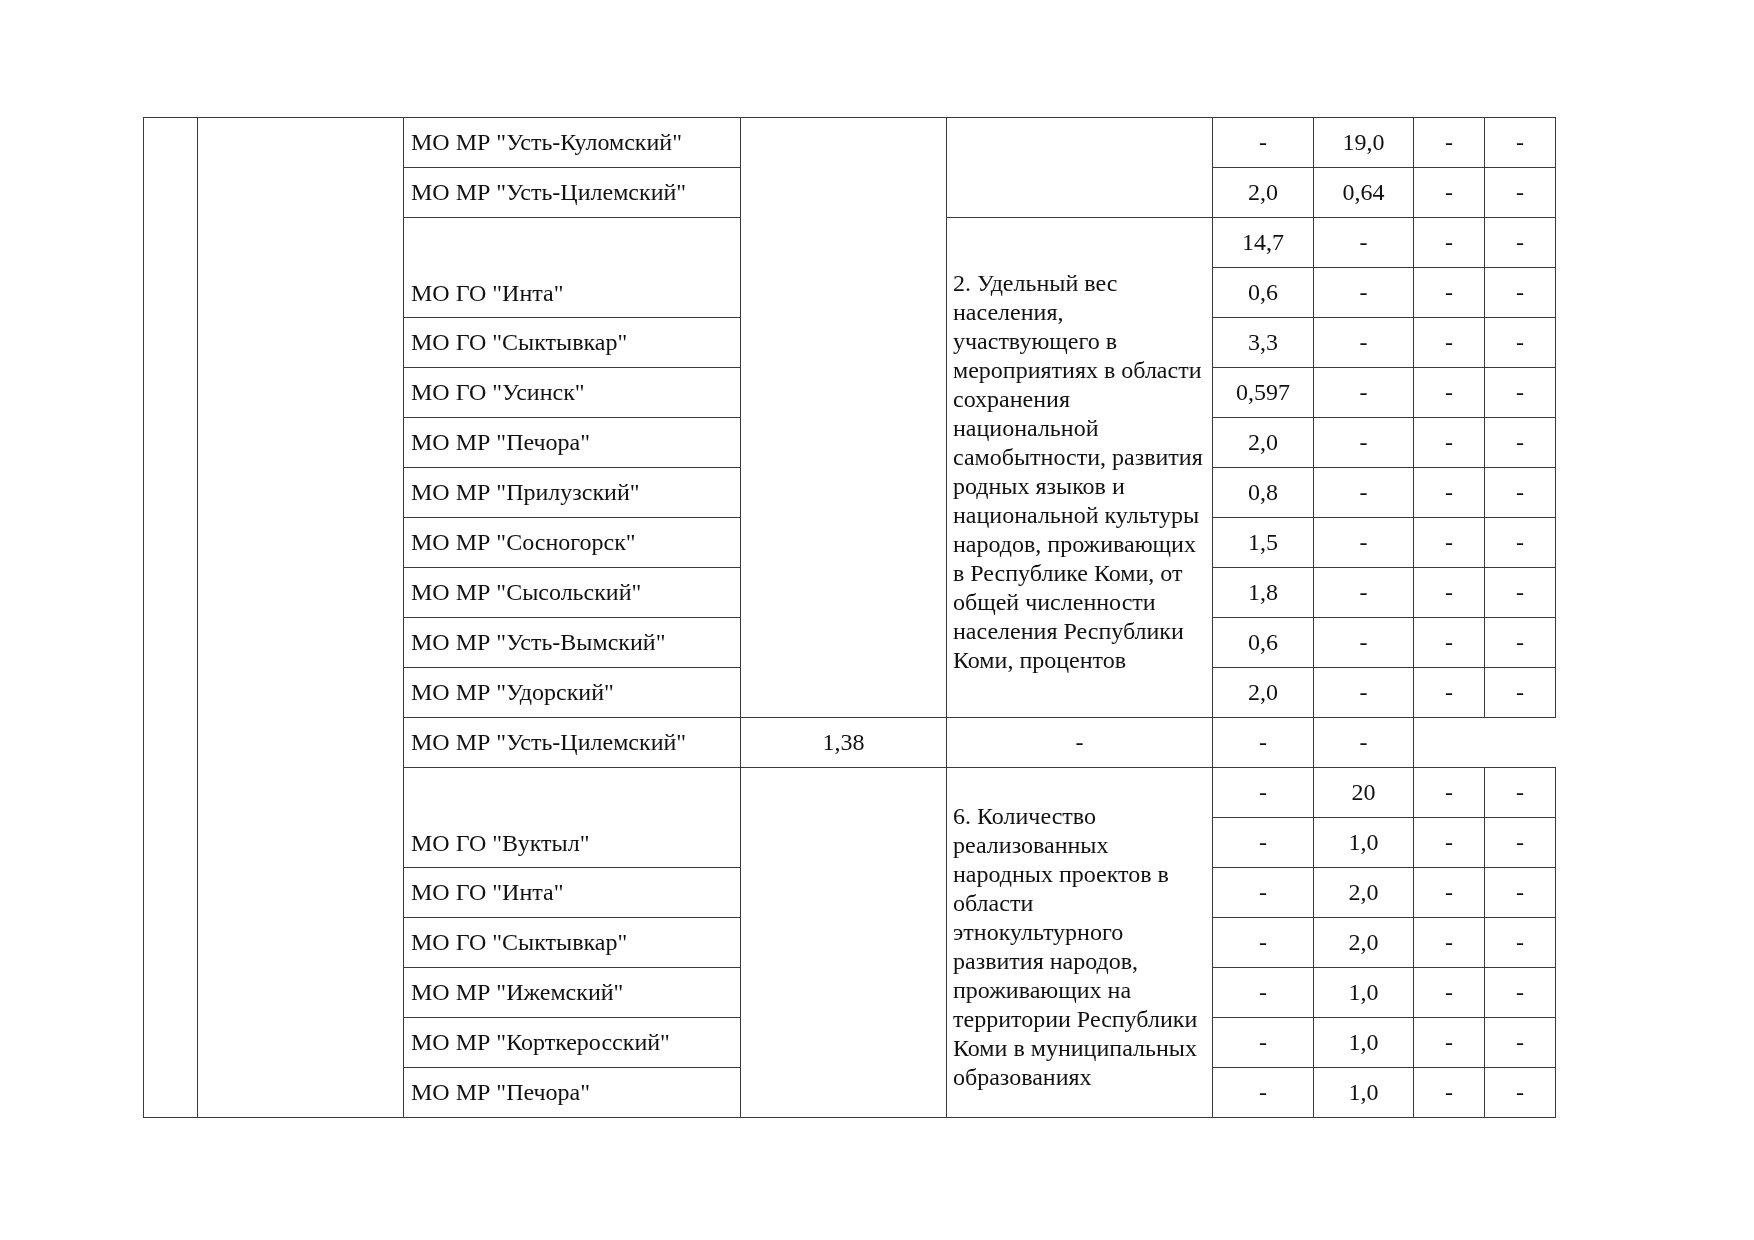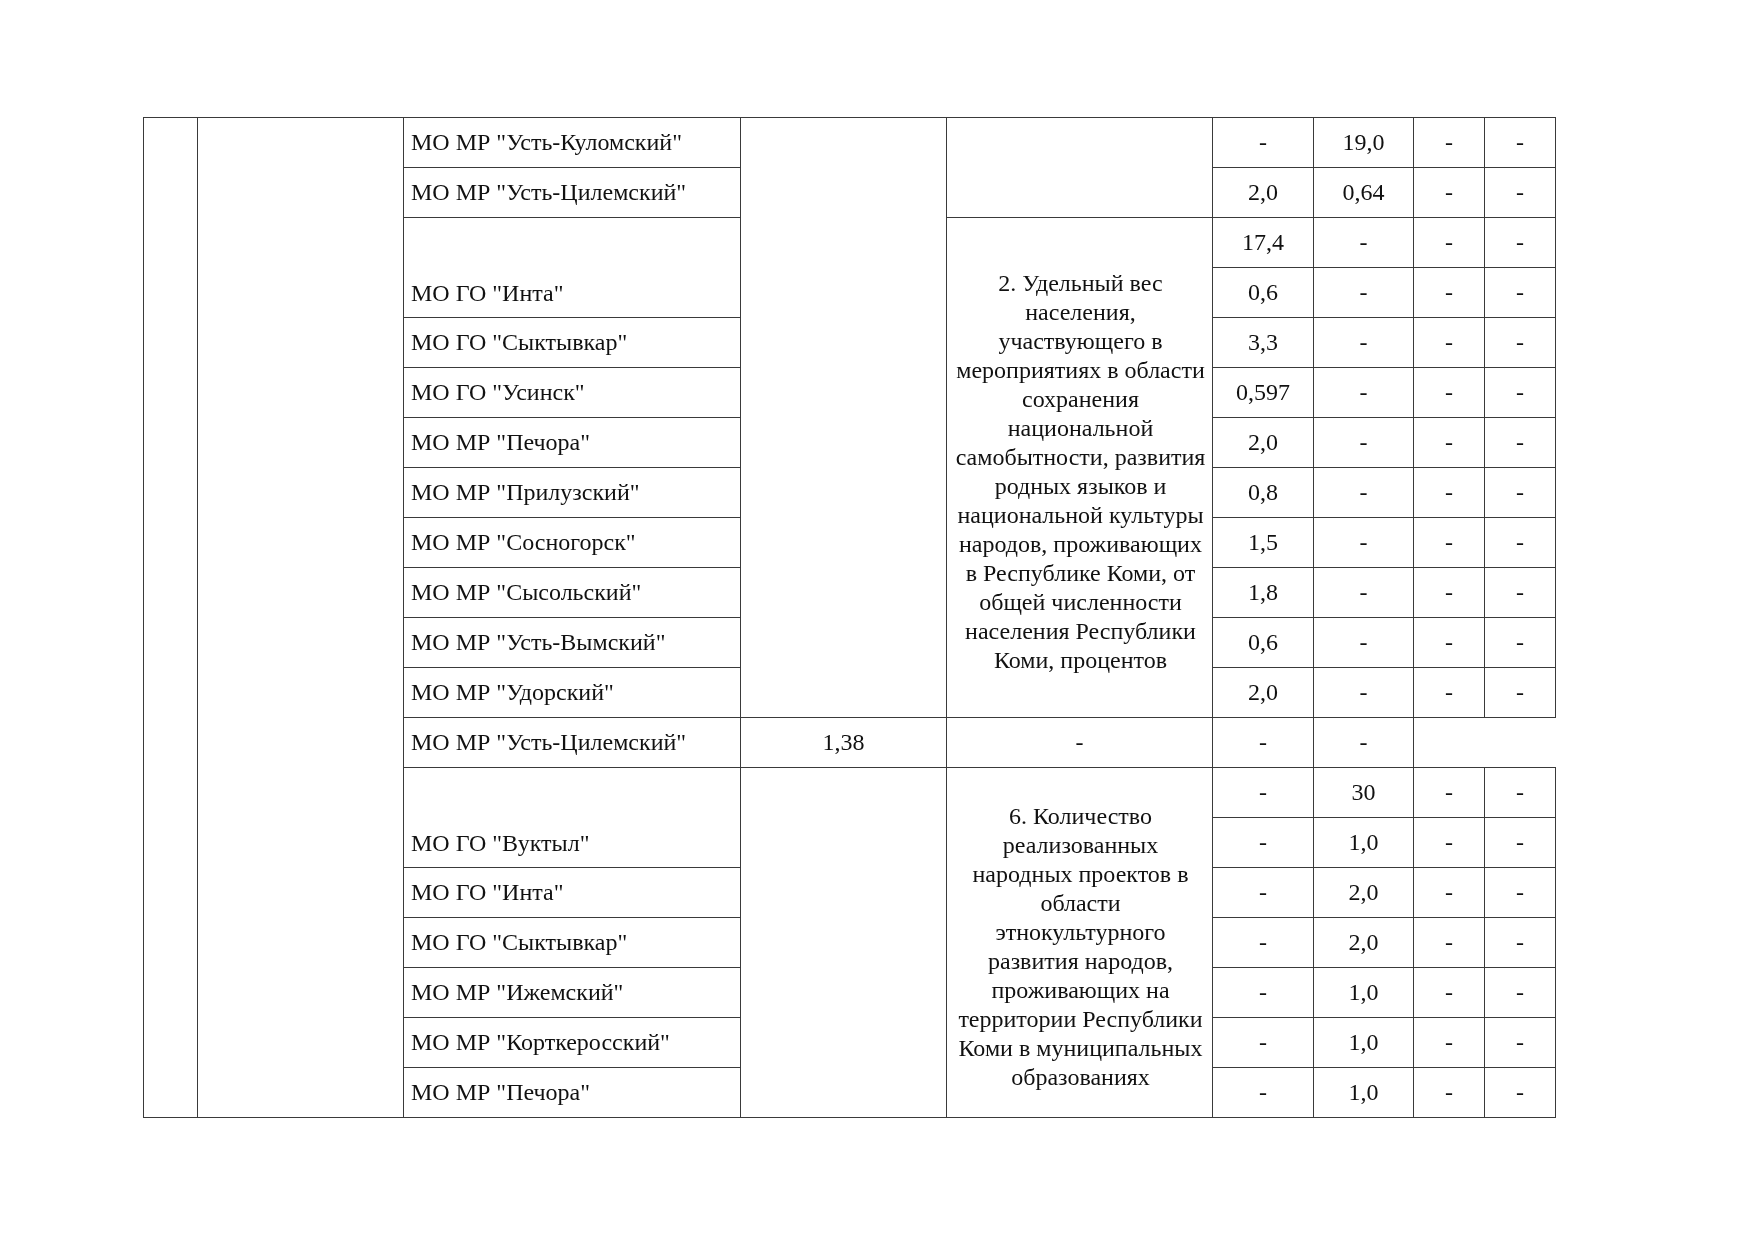--- a/index.html
+++ b/index.html
@@ -12,21 +12,21 @@
   }
   table.doc td {
     border: 1.5px solid #3a3a3a;
     padding: 0; height: 49px;
     font-size: 24px; line-height: 29px;
     vertical-align: middle;
   }
   td.name { padding-left: 7px !important; white-space: nowrap; }
   td.name.bottom { vertical-align: bottom; padding-bottom: 9px !important; }
   td.num { text-align: center; }
-  td.indicator { vertical-align: top; padding: 8px 4px 0 6px !important; line-height: 28.8px; text-align: center; }
+  td.indicator { vertical-align: top; padding: 8px 4px 0 6px !important; line-height: 28.8px; }
   td.blank { }
 </style>
 </head>
 <body>
 
 <table class="doc">
   <colgroup>
     <col style="width:54px">
       <col style="width:206px">
       <col style="width:337px">
@@ -55,21 +55,21 @@
       <td class="name">МО МР "Усть-Цилемский"</td>
       <td class="num">2,0</td>
       <td class="num">0,64</td>
       <td class="num">-</td>
       <td class="num">-</td>
     </tr>
 
     <tr>
       <td rowspan="2" class="name bottom">МО ГО "Инта"</td>
       <td rowspan="10" class="indicator">2. Удельный вес населения, участвующего в мероприятиях в области сохранения национальной самобытности, развития родных языков и национальной культуры народов, проживающих в Республике Коми, от общей численности населения Республики Коми, процентов</td>
-      <td class="num">17,4</td>
+      <td class="num">14,7</td>
       <td class="num">-</td>
       <td class="num">-</td>
       <td class="num">-</td>
     </tr>
 
     <tr>
       <td class="num">0,6</td>
       <td class="num">-</td>
       <td class="num">-</td>
       <td class="num">-</td>
@@ -145,21 +145,21 @@
       <td class="num">-</td>
       <td class="num">-</td>
       <td class="num">-</td>
     </tr>
 
     <tr>
       <td rowspan="2" class="name bottom">МО ГО "Вуктыл"</td>
       <td rowspan="7" class="blank"></td>
       <td rowspan="7" class="indicator">6. Количество реализованных народных проектов в области этнокультурного развития народов, проживающих на территории Республики Коми в муниципальных образованиях</td>
       <td class="num">-</td>
-      <td class="num">30</td>
+      <td class="num">20</td>
       <td class="num">-</td>
       <td class="num">-</td>
     </tr>
 
     <tr>
       <td class="num">-</td>
       <td class="num">1,0</td>
       <td class="num">-</td>
       <td class="num">-</td>
     </tr>

